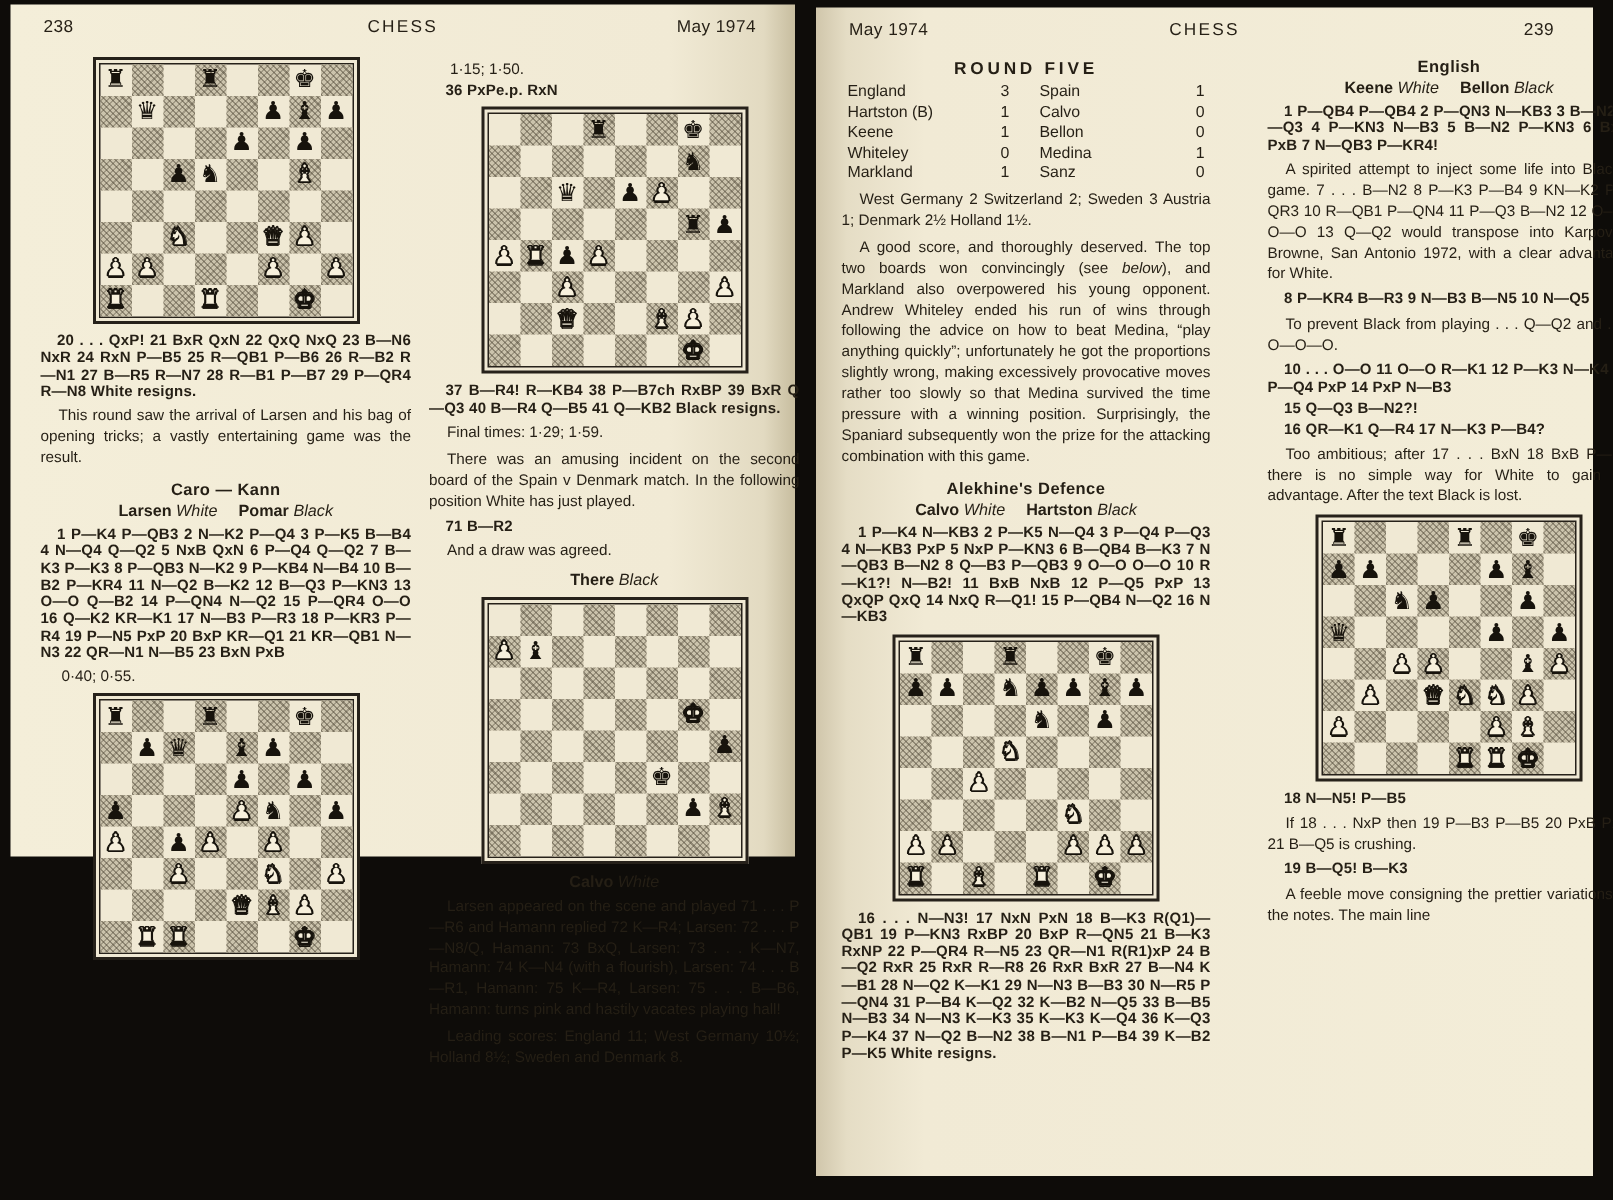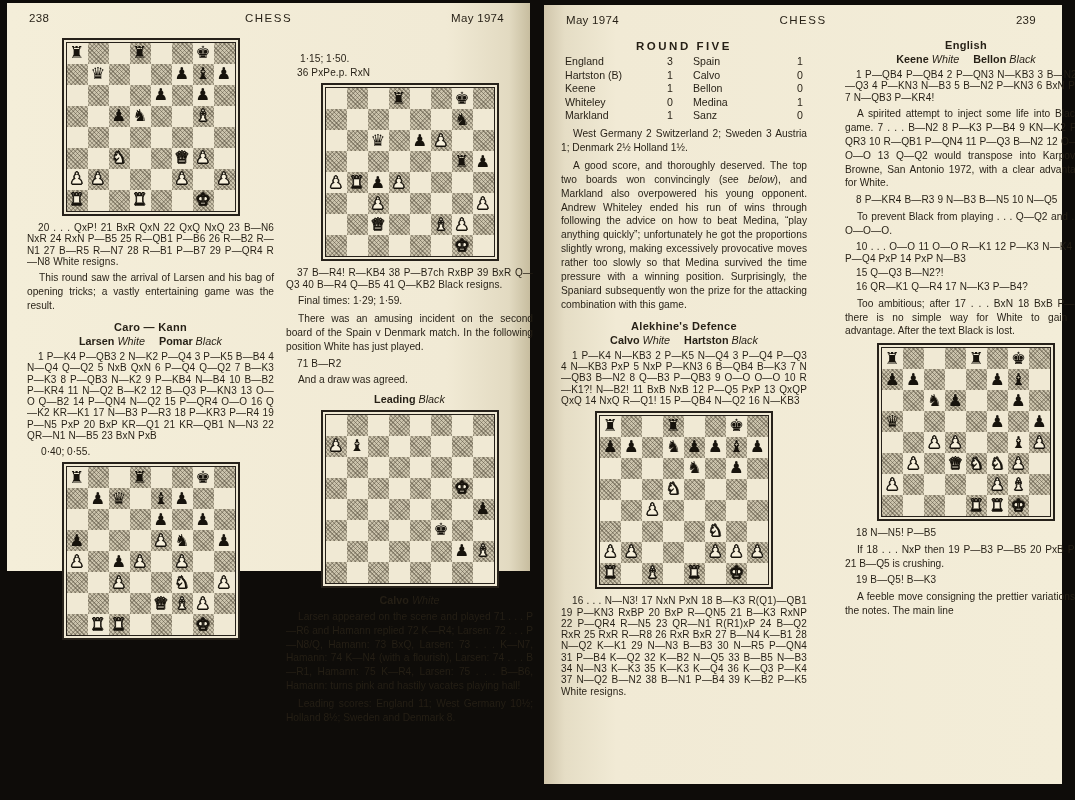--- a/index.html
+++ b/index.html
@@ -20,21 +20,21 @@
   .pg-header{position:absolute;top:9px;left:0;right:0;height:16px;font-size:11.5px;letter-spacing:.3px;}
   .pg-header .h-left{position:absolute;left:22px;}
   .pg-header .h-center{position:absolute;left:0;right:0;text-align:center;letter-spacing:1.5px;}
   .pg-header .h-right{position:absolute;right:26px;}
   .col{position:absolute;top:30px;}
   #l-col1{left:20px;width:247px;}
   #l-col2{left:279px;width:247px;}
   #r-col1{left:17px;width:246px;}
   #r-col2{left:277px;width:242px;margin-left:24px;}
 
-  .mv{font-weight:400;font-size:10px;line-height:11.3px;text-align:justify;
+  .mv{font-weight:700;font-size:10px;line-height:11.3px;text-align:justify;
       margin:3px 0;text-indent:11px;letter-spacing:.15px;}
   .para{font-size:10.2px;line-height:13.9px;text-align:justify;margin:4px 0;text-indent:12px;}
   .clock{font-size:10.2px;margin:5px 0 2px 14px;}
   .game-h{text-align:center;font-weight:700;font-size:11px;margin:8px 0 2px;letter-spacing:.3px;}
   .round-h{text-align:center;font-weight:700;font-size:11.5px;letter-spacing:2.5px;margin:5px 0 3px;}
   .players{text-align:center;font-size:10.8px;margin:2px 0 4px;}
   .players b{font-weight:700;}
   .players i{font-style:italic;font-weight:400;}
   .players .gap{display:inline-block;width:14px;}
   .caption{text-align:center;font-size:10.8px;margin:6px 0 2px;}
@@ -306,21 +306,21 @@
           <div class="sq"></div>
           <div class="sq dk">
             <span class="pc w">♚</span>
           </div>
           <div class="sq"></div>
         </div>
     </div>
   </div>
 
   <div class="col" id="l-col2">
-    <div class="clock" style="margin-top:20px">1·15; 1·50.</div>
+    <div class="clock" style="margin-top:8px">1·15; 1·50.</div>
     <p class="mv">36 PxPe.p. RxN</p>
     <div class="board-wrap">
       <div class="board">
           <div class="sq"></div>
           <div class="sq dk"></div>
           <div class="sq"></div>
           <div class="sq dk">
             <span class="pc b">♜</span>
           </div>
           <div class="sq"></div>
@@ -418,21 +418,21 @@
           </div>
           <div class="sq"></div>
         </div>
     </div>
     <p class="mv">37 B—R4! R—KB4 38 P—B7ch RxBP 39 BxR Q—Q3 40 B—R4 Q—B5 41 Q—KB2 Black resigns.</p>
     <p class="para">Final times: 1·29; 1·59.</p>
     <p class="para">There was an amusing incident on the second board of the Spain v Denmark match. In the following position White has just played.</p>
     <p class="mv">71 B—R2</p>
     <p class="para">And a draw was agreed.</p>
     <div class="caption">
-      <b>Leading</b>&nbsp;<i>Black</i>
+      <b>There</b>&nbsp;<i>Black</i>
     </div>
     <div class="board-wrap">
       <div class="board">
           <div class="sq"></div>
           <div class="sq dk"></div>
           <div class="sq"></div>
           <div class="sq dk"></div>
           <div class="sq"></div>
           <div class="sq dk"></div>
           <div class="sq"></div>

